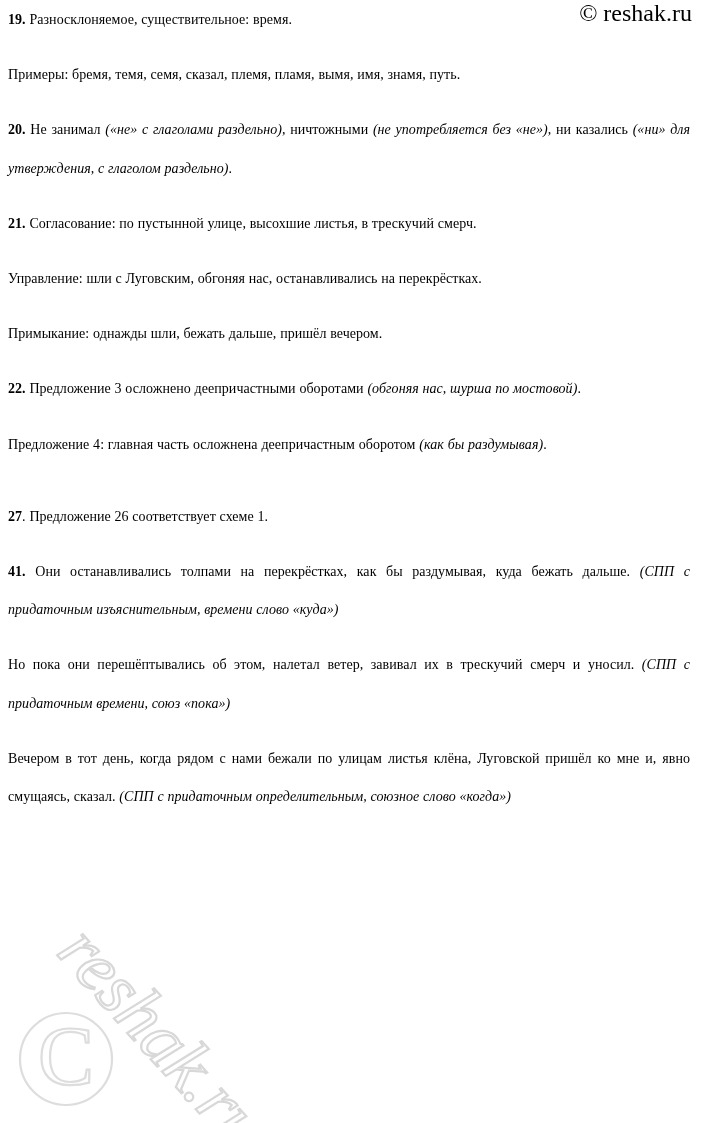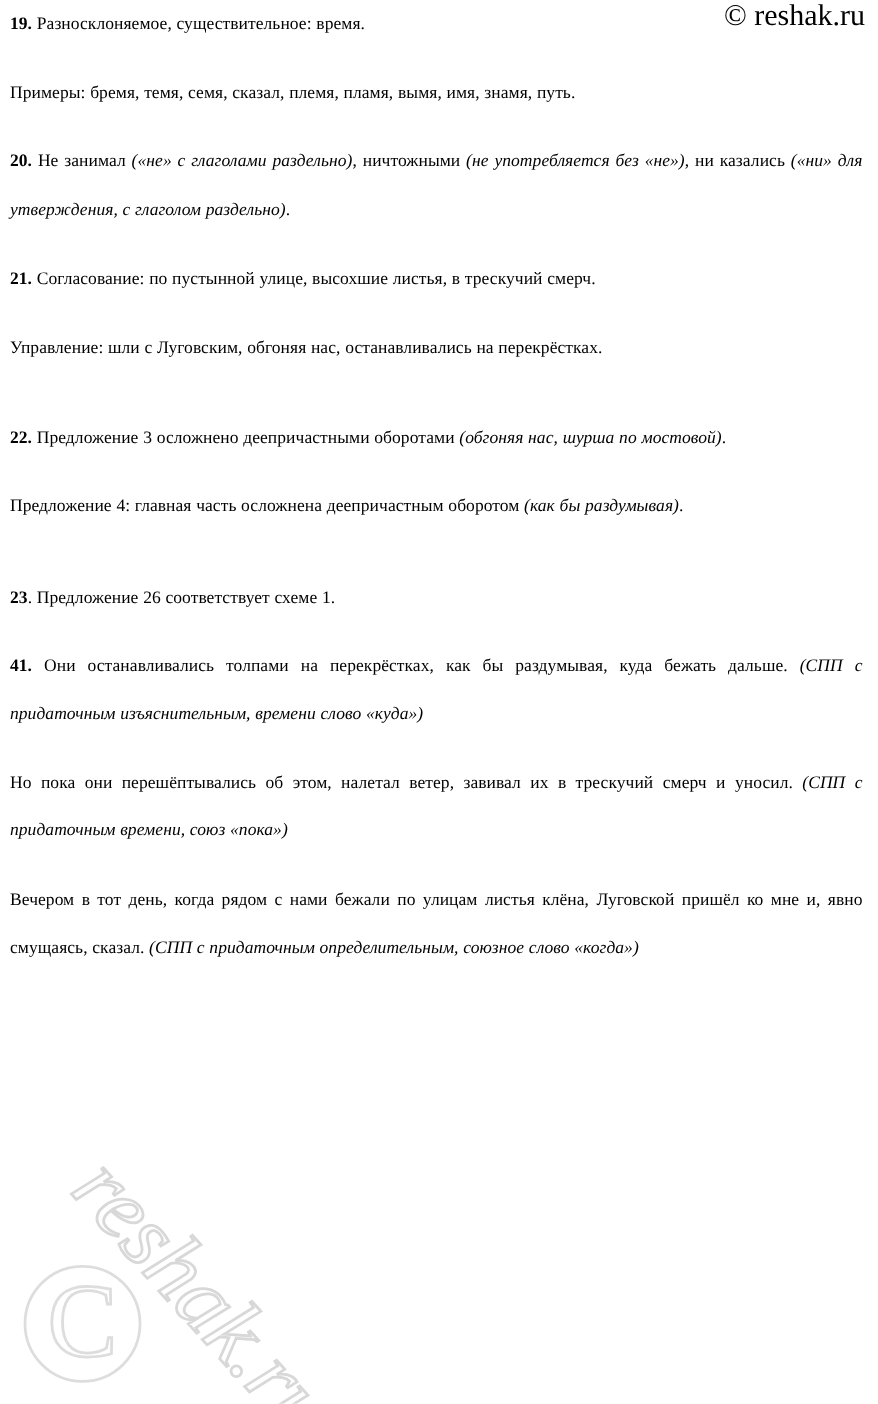--- a/index.html
+++ b/index.html
@@ -103,34 +103,37 @@
     <div class="gap"></div>
 
     <p class="para">
       <b class="num">21.</b><span> Согласование: по пустынной улице, высохшие листья, в трескучий смерч.</span>
     </p>
     <div class="gap"></div>
     <p class="para">
       <span>Управление: шли с Луговским, обгоняя нас, останавливались на перекрёстках.</span>
     </p>
     <div class="gap"></div>
+    <p class="para">
+      <span>Примыкание: однажды шли, бежать дальше, пришёл вечером.</span>
+    </p>
     <div class="gap"></div>
 
     <p class="para">
       <b class="num">22.</b><span> Предложение 3 осложнено деепричастными оборотами </span><i class="note">(обгоняя нас, шурша по мостовой)</i><span>.</span>
     </p>
     <div class="gap"></div>
     <p class="para">
       <span>Предложение 4: главная часть осложнена деепричастным оборотом </span><i class="note">(как бы раздумывая)</i><span>.</span>
     </p>
     <div class="gap"></div>
     <div class="gap"></div>
 
     <p class="para">
-      <b class="num">23</b><span>. Предложение 26 соответствует схеме 1.</span>
+      <b class="num">27</b><span>. Предложение 26 соответствует схеме 1.</span>
     </p>
     <div class="gap"></div>
 
     <p class="para">
       <b class="num">41.</b><span> Они останавливались толпами на перекрёстках, как бы раздумывая, куда бежать дальше. </span><i class="note">(СПП с придаточным изъяснительным, времени слово «куда»)</i>
     </p>
     <div class="gap"></div>
     <p class="para">
       <span>Но пока они перешёптывались об этом, налетал ветер, завивал их в трескучий смерч и уносил. </span><i class="note">(СПП с придаточным времени, союз «пока»)</i>
     </p>

